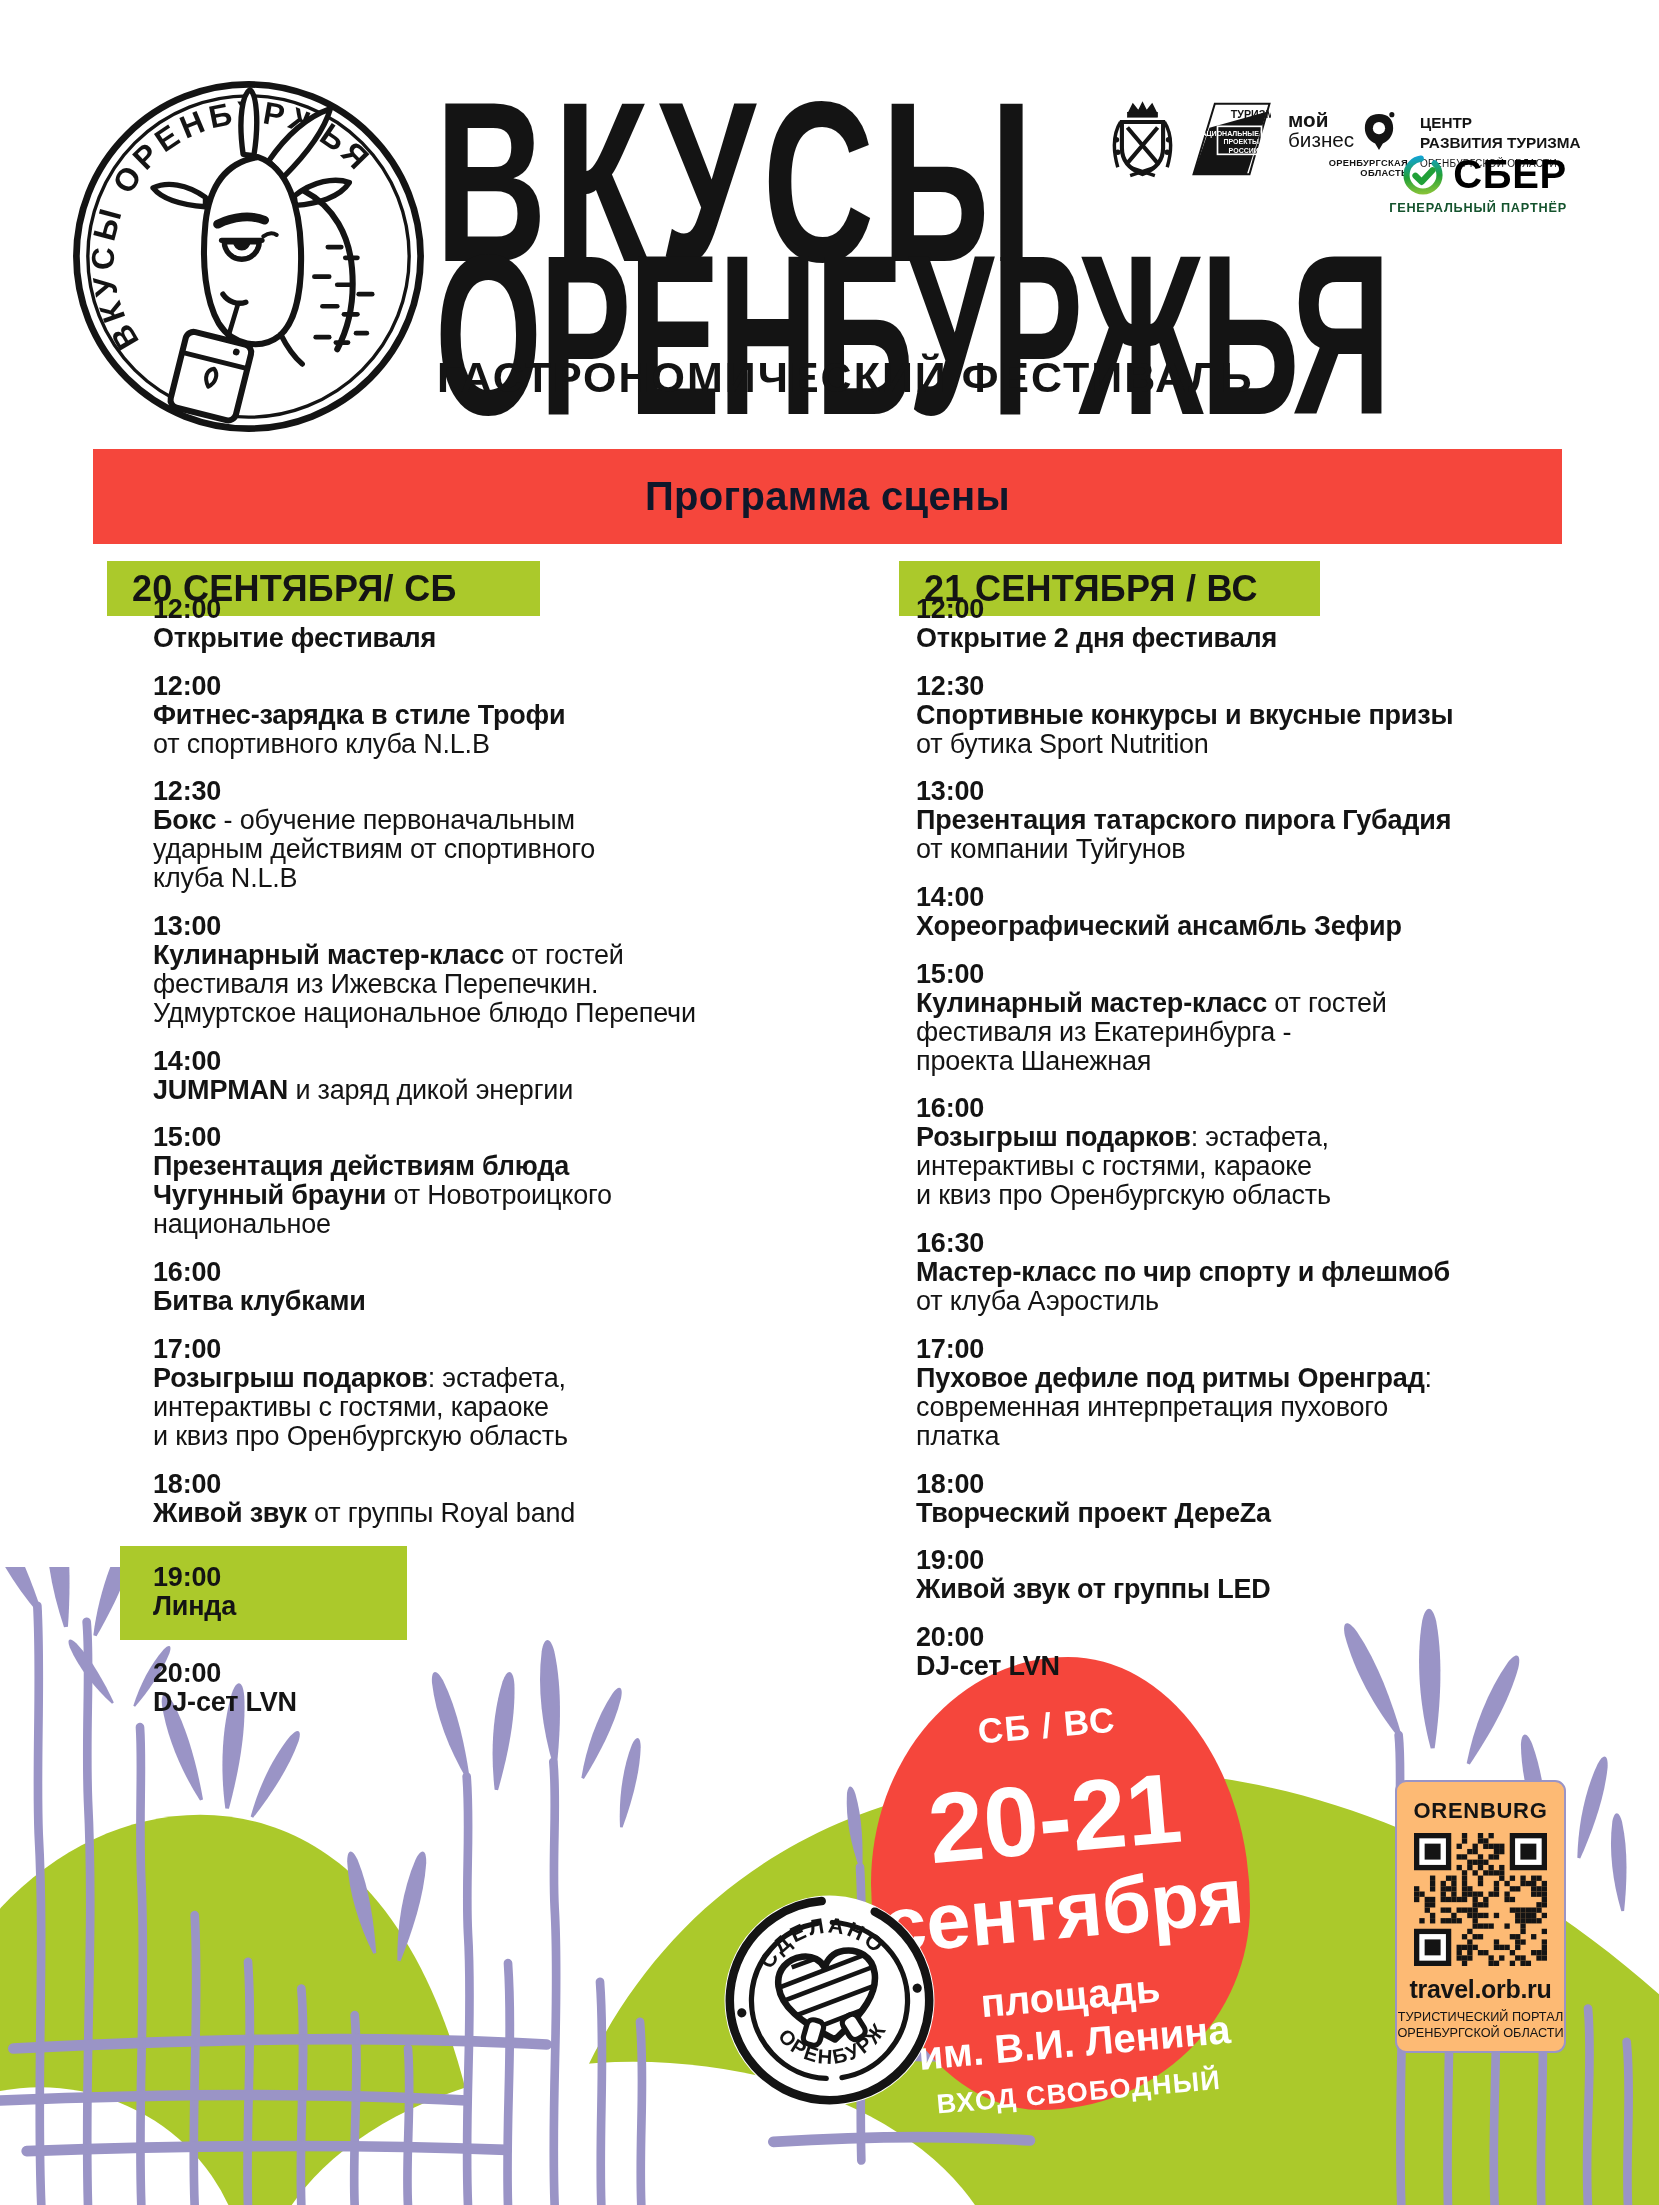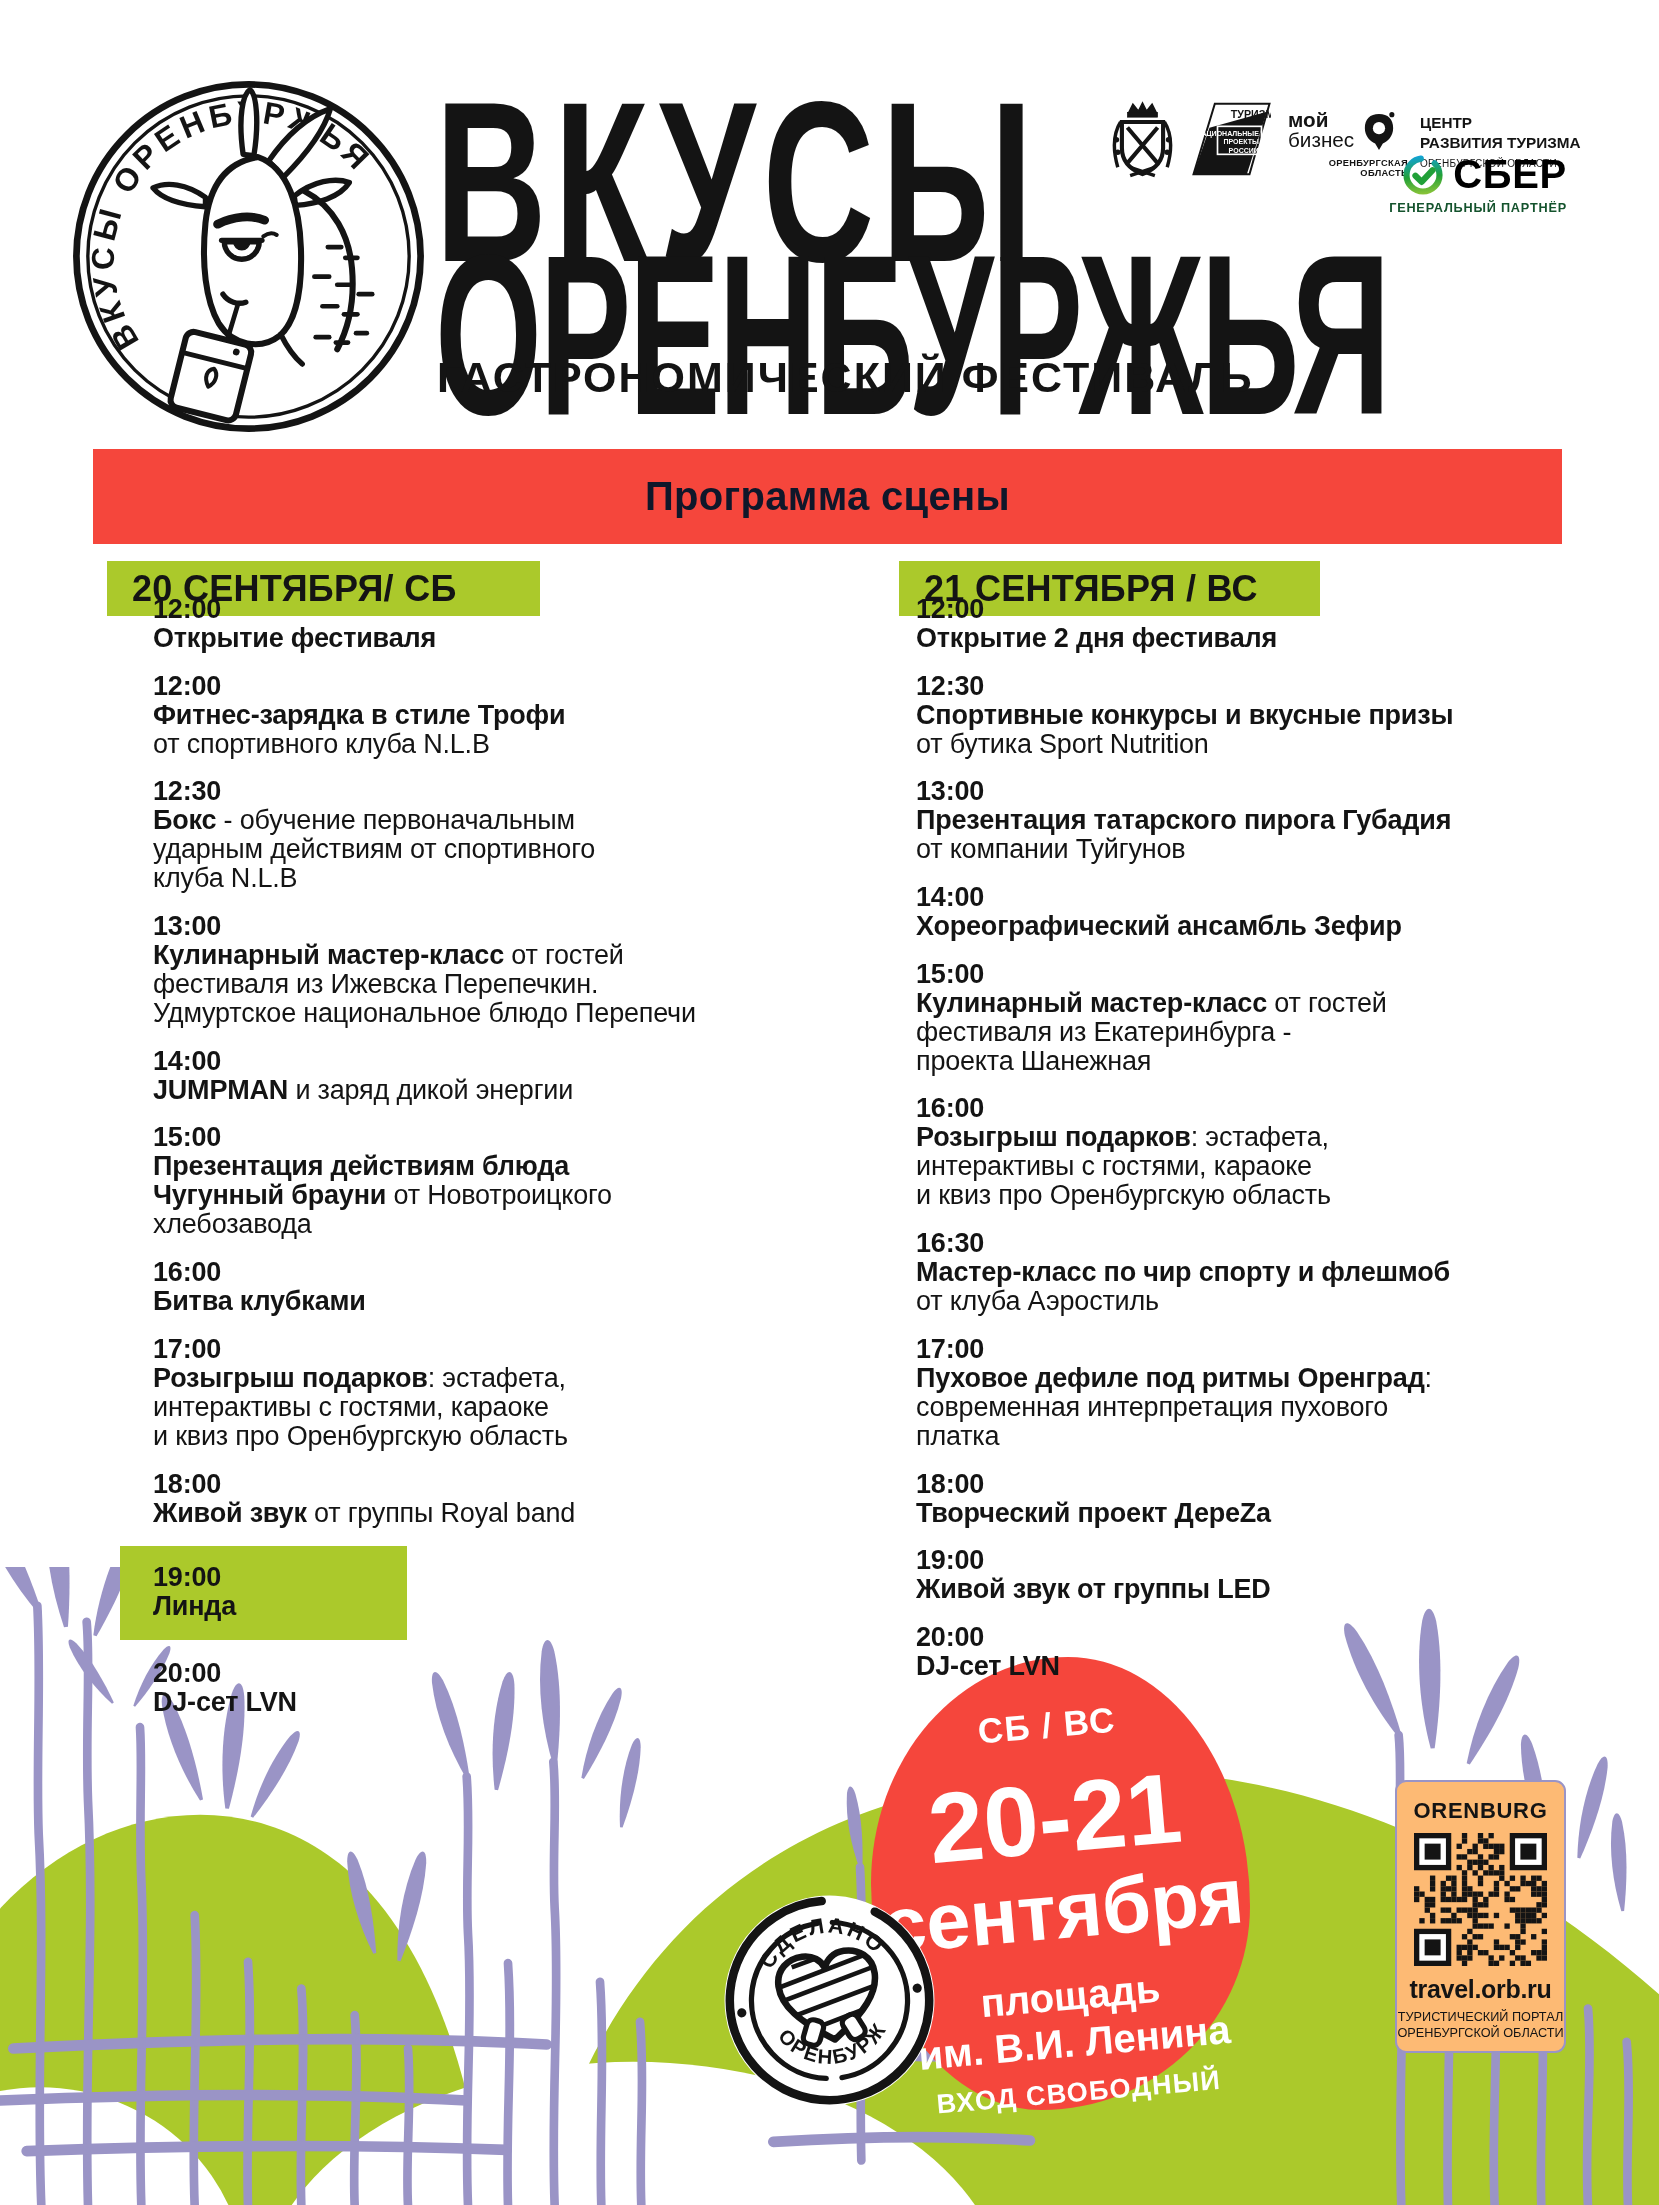--- a/index.html
+++ b/index.html
@@ -209,21 +209,21 @@
         <div class="line"><span>Удмуртское национальное блюдо Перепечи</span></div>
       </div>
       <div class="item">
         <div class="time">14:00</div>
         <div class="line"><b>JUMPMAN</b><span> и заряд дикой энергии</span></div>
       </div>
       <div class="item">
         <div class="time">15:00</div>
         <div class="line"><b>Презентация действиям блюда</b></div>
         <div class="line"><b>Чугунный брауни</b><span> от Новотроицкого</span></div>
-        <div class="line"><span>хлебозавода</span></div>
+        <div class="line"><span>национальное</span></div>
       </div>
       <div class="item">
         <div class="time">16:00</div>
         <div class="line"><b>Битва клубками</b></div>
       </div>
       <div class="item">
         <div class="time">17:00</div>
         <div class="line"><b>Розыгрыш подарков</b><span>: эстафета,</span></div>
         <div class="line"><span>интерактивы с гостями, караоке</span></div>
         <div class="line"><span>и квиз про Оренбургскую область</span></div>

